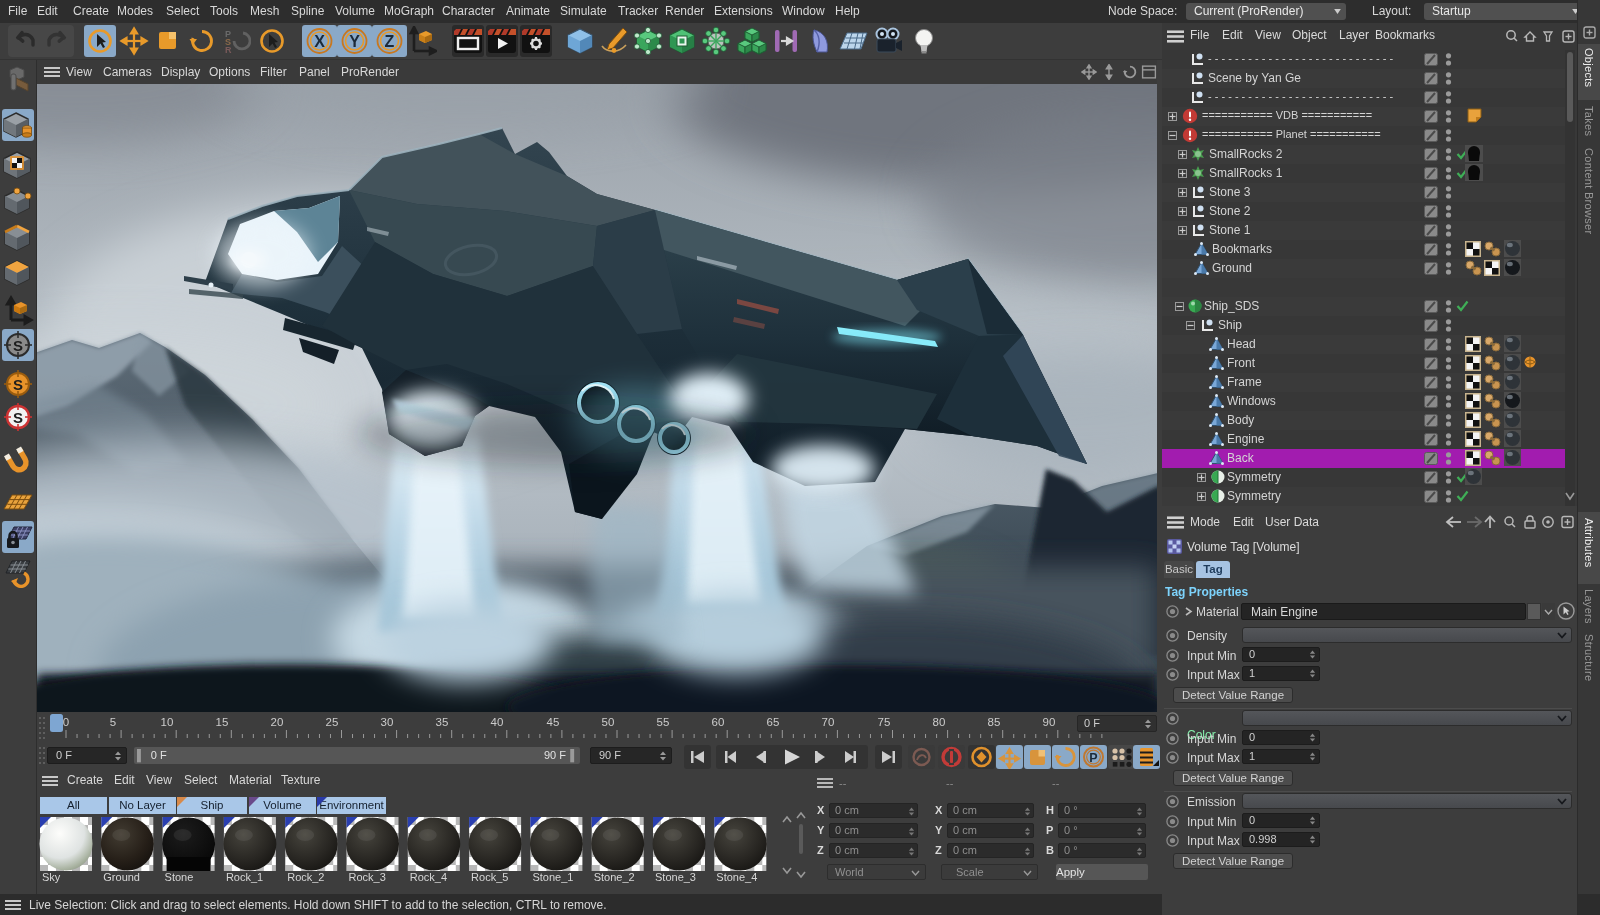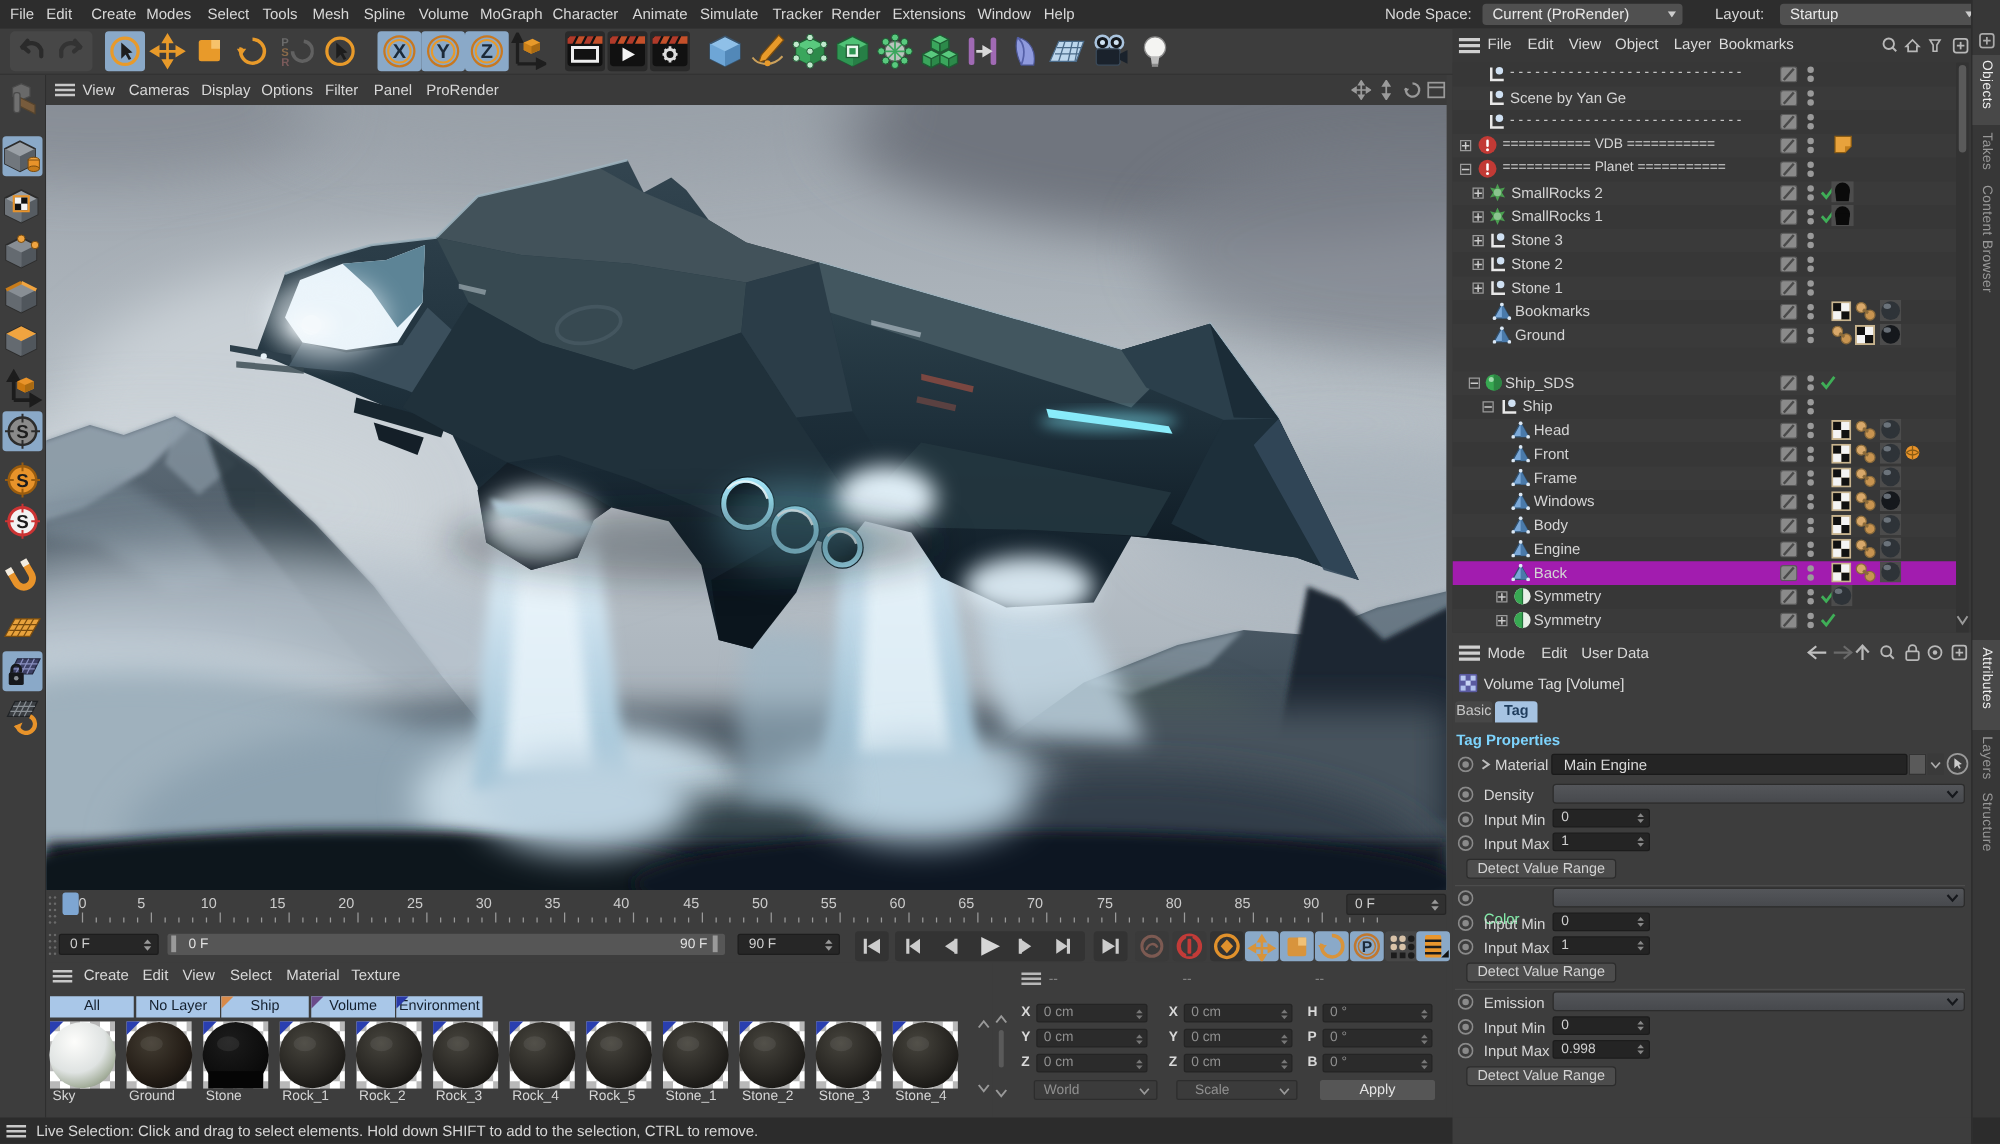--- a/index.html
+++ b/index.html
@@ -1150,21 +1150,21 @@
         <div style="position:absolute;left:250px;top:73px;width:88px;height:15px;background:#2b2b2b;border:1px solid #242424;border-radius:2px;color:#8f8f8f;font-size:11px;line-height:13px;padding-left:5px">0 °<svg style="position:absolute;right:2px;top:3px" width="7" height="9" viewBox="0 0 8 10">
             <path d="M1 4 L4 0.5 L7 4 Z" fill="#777"></path>
             <path d="M1 6 L4 9.5 L7 6 Z" fill="#777"></path>
           </svg></div>
         <div style="position:absolute;left:19px;top:94px;width:99px;height:16px;background:#3b3b3b;border:1px solid #2d2d2d;border-radius:2px;color:#909090;font-size:11px;line-height:14px;padding-left:7px">World<svg style="position:absolute;right:5px;top:5px" width="9" height="6" viewBox="0 0 9 6">
             <path d="M1 1 L4.5 5 L8 1" fill="none" stroke="#999" stroke-width="1.4"></path>
           </svg></div>
         <div style="position:absolute;left:133px;top:94px;width:97px;height:16px;background:#3b3b3b;border:1px solid #2d2d2d;border-radius:2px;color:#909090;font-size:11px;line-height:14px;padding-left:14px">Scale<svg style="position:absolute;right:5px;top:5px" width="9" height="6" viewBox="0 0 9 6">
             <path d="M1 1 L4.5 5 L8 1" fill="none" stroke="#999" stroke-width="1.4"></path>
           </svg></div>
-        <div style="position:absolute;left:248px;top:94px;width:92px;height:16px;background:#565656;border-radius:2px;color:#e4e4e4;font-size:11.5px;line-height:16px;text-align:center">Apply</div>
+        <div style="position:absolute;left:248px;top:94px;width:92px;height:16px;background:#565656;border-radius:2px;color:#e4e4e4;font-size:11.5px;line-height:16px;">Apply</div>
       </div>
   </div>
   <div class="abs" style="left:794px;top:770px;width:14px;height:124px;background:#3d3d3d">
     <svg style="position:absolute;left:2px;top:40px" width="10" height="70" viewBox="0 0 10 70">
       <path d="M1 8 L5 3 L9 8" fill="none" stroke="#999" stroke-width="1.6"></path>
       <rect x="3" y="14" width="4" height="30" fill="#5a5a5a" rx="2"></rect>
       <path d="M1 62 L5 67 L9 62" fill="none" stroke="#999" stroke-width="1.6"></path>
       </svg>
   </div>
   <div class="abs" id="objman">

